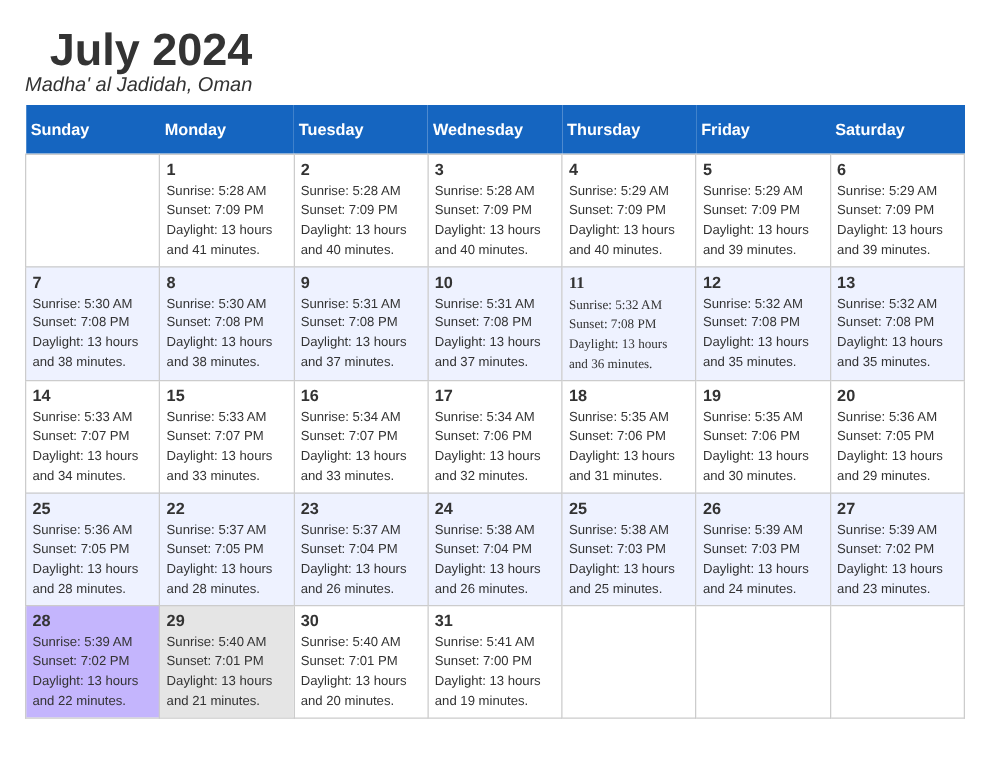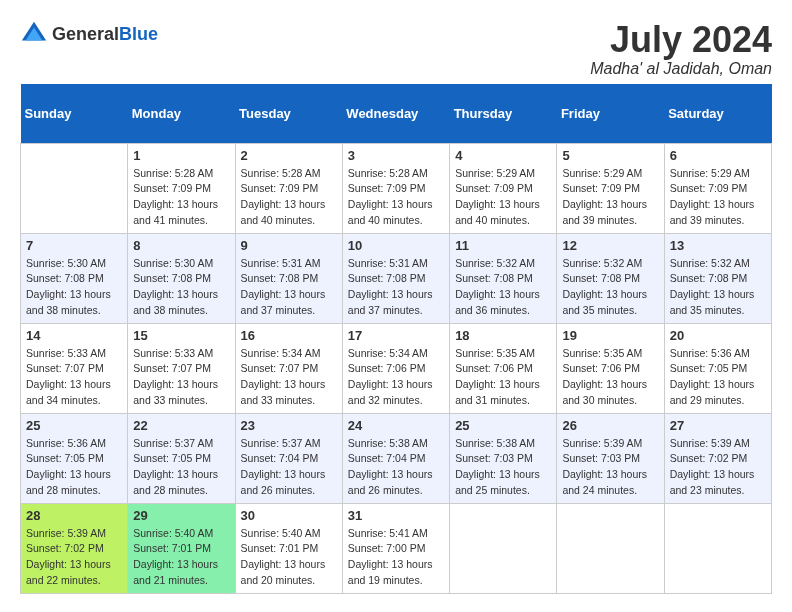--- a/index.html
+++ b/index.html
@@ -50,21 +50,21 @@
       font-style: italic;
     }
     table {
       width: 100%;
       border-collapse: collapse;
       font-size: 11px;
     }
     thead th {
       background-color: #1565c0;
       color: #fff;
-      padding: 22px 4px;
+      padding: 12px 4px;
       text-align: left;
       font-size: 13px;
       font-weight: bold;
     }
     tbody td {
       border: 1px solid #ccc;
       vertical-align: top;
       padding: 4px 5px;
       min-height: 80px;
       width: 14.28%;
@@ -91,29 +91,20 @@
     .row-1 td { background-color: #fff; }
     .row-2 td { background-color: #f0f4ff; }
     .row-3 td { background-color: #fff; }
     .row-4 td { background-color: #f0f4ff; }
     .row-5 td { background-color: #fff; }
   </style>
 </head>
 <body>
 
 <div class="header-area">
-  <div class="logo">
-    <svg class="logo-icon" viewBox="0 0 30 30" xmlns="http://www.w3.org/2000/svg">
-      <polygon points="15,2 28,22 2,22" fill="#1565c0"></polygon>
-      <polygon points="15,8 24,22 6,22" fill="#42a5f5"></polygon>
-    </svg>
-    <div>
-      <span class="logo-text-general">General</span><span class="logo-text-blue">Blue</span>
-    </div>
-  </div>
   <div class="title-area">
     <div class="main-title">July 2024</div>
     <div class="subtitle">Madha' al Jadidah, Oman</div>
   </div>
 </div>
 
 <table>
   <thead>
     <tr>
       <th>Sunday</th>
@@ -163,21 +154,21 @@
           <div class="cell-info">Sunrise: 5:30 AM<br>Sunset: 7:08 PM<br>Daylight: 13 hours<br>and 38 minutes.</div>
         </td>
         <td style="background-color: rgb(238, 242, 255);">
           <span class="day-number">9</span>
           <div class="cell-info">Sunrise: 5:31 AM<br>Sunset: 7:08 PM<br>Daylight: 13 hours<br>and 37 minutes.</div>
         </td>
         <td style="background-color: rgb(238, 242, 255);">
           <span class="day-number">10</span>
           <div class="cell-info">Sunrise: 5:31 AM<br>Sunset: 7:08 PM<br>Daylight: 13 hours<br>and 37 minutes.</div>
         </td>
-        <td style="background-color: rgb(238, 242, 255);">
+        <td style="background-color: rgb(238, 242, 255); font-family: Liberation Serif, serif;">
           <span class="day-number">11</span>
           <div class="cell-info">Sunrise: 5:32 AM<br>Sunset: 7:08 PM<br>Daylight: 13 hours<br>and 36 minutes.</div>
         </td>
         <td style="background-color: rgb(238, 242, 255);">
           <span class="day-number">12</span>
           <div class="cell-info">Sunrise: 5:32 AM<br>Sunset: 7:08 PM<br>Daylight: 13 hours<br>and 35 minutes.</div>
         </td>
         <td style="background-color: rgb(238, 242, 255);">
           <span class="day-number">13</span>
           <div class="cell-info">Sunrise: 5:32 AM<br>Sunset: 7:08 PM<br>Daylight: 13 hours<br>and 35 minutes.</div>
@@ -237,25 +228,25 @@
         <td style="background-color: rgb(238, 242, 255);">
           <span class="day-number">26</span>
           <div class="cell-info">Sunrise: 5:39 AM<br>Sunset: 7:03 PM<br>Daylight: 13 hours<br>and 24 minutes.</div>
         </td>
         <td style="background-color: rgb(238, 242, 255);">
           <span class="day-number">27</span>
           <div class="cell-info">Sunrise: 5:39 AM<br>Sunset: 7:02 PM<br>Daylight: 13 hours<br>and 23 minutes.</div>
         </td>
       </tr>
       <tr class="row-5">
-        <td style="background-color: #bef264;">
+        <td style="background-color: #c4b5fd;">
           <span class="day-number">28</span>
           <div class="cell-info">Sunrise: 5:39 AM<br>Sunset: 7:02 PM<br>Daylight: 13 hours<br>and 22 minutes.</div>
         </td>
-        <td style="background-color: #86efac;">
+        <td style="background-color: #e5e5e5;">
           <span class="day-number">29</span>
           <div class="cell-info">Sunrise: 5:40 AM<br>Sunset: 7:01 PM<br>Daylight: 13 hours<br>and 21 minutes.</div>
         </td>
         <td style="background-color: rgb(255, 255, 255);">
           <span class="day-number">30</span>
           <div class="cell-info">Sunrise: 5:40 AM<br>Sunset: 7:01 PM<br>Daylight: 13 hours<br>and 20 minutes.</div>
         </td>
         <td style="background-color: rgb(255, 255, 255);">
           <span class="day-number">31</span>
           <div class="cell-info">Sunrise: 5:41 AM<br>Sunset: 7:00 PM<br>Daylight: 13 hours<br>and 19 minutes.</div>

